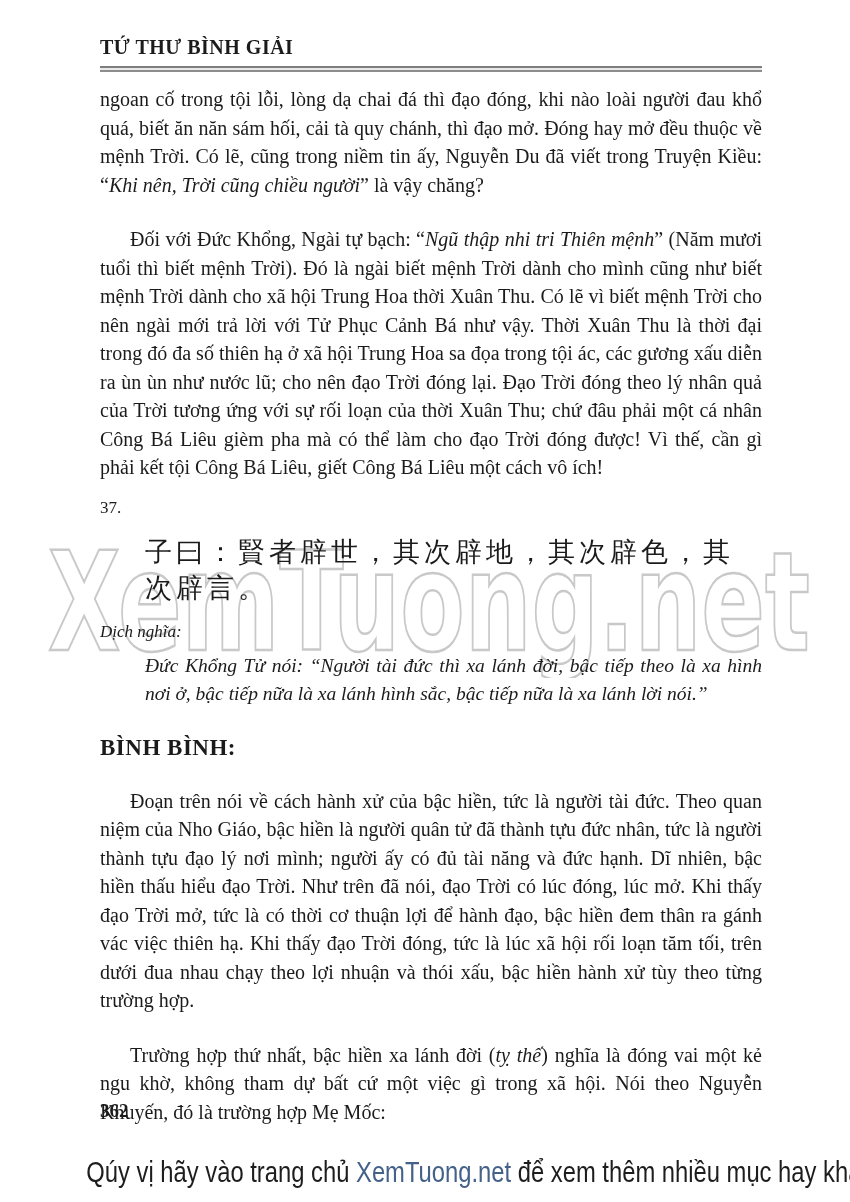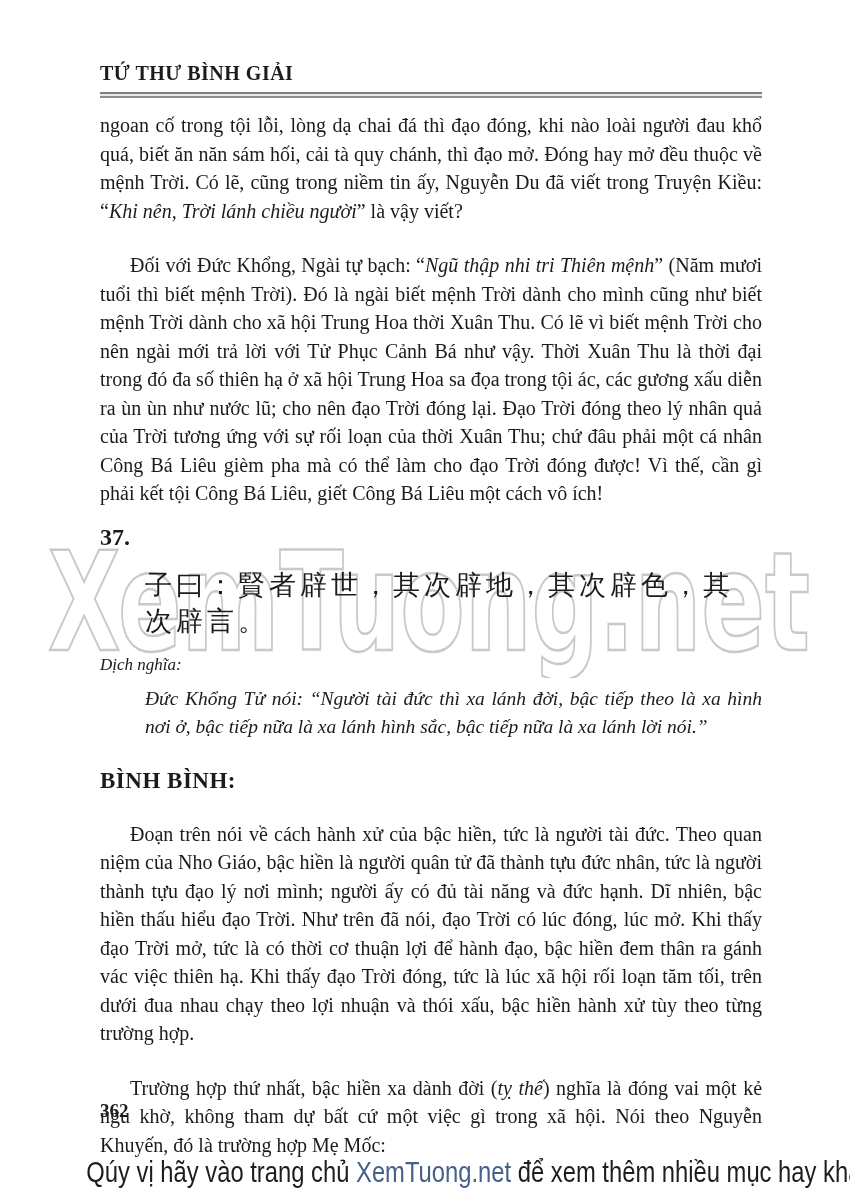--- a/index.html
+++ b/index.html
@@ -13,21 +13,21 @@
   }
   .watermark{
     position:absolute;
     left:46px;top:538px;
     z-index:0;
     pointer-events:none;
   }
   .content{
     position:relative;
     z-index:1;
-    padding:62px 88px 0 100px;
+    padding:36px 88px 0 100px;
   }
   .running-head{
     font-size:20px;
     font-weight:bold;
     letter-spacing:0.5px;
     margin:0 0 7px 0;
   }
   .head-rule{
     height:2px;
     border-top:2px solid #7e7e7e;
@@ -37,22 +37,22 @@
   }
   .body-para{
     font-size:20px;
     line-height:28.5px;
     text-align:justify;
     margin:0;
   }
   .body-para.spaced{margin-top:26px;}
   .body-para.first-indent{text-indent:30px;}
   .section-number{
-    font-size:24px;
-    font-weight:bold;
+    font-size:17px;
+    font-weight:normal;
     margin-top:16px;
   }
   .chinese-line{
     font-size:27px;
     letter-spacing:4px;
     margin:16px 0 0 45px;
     font-family:Liberation Sans, sans-serif;
   }
   .translit-line{
     font-size:19.5px;
@@ -109,38 +109,38 @@
 
   <svg class="watermark" width="770" height="140" viewBox="0 0 770 140">
     <text x="2" y="112" font-family="DejaVu Sans, sans-serif" font-weight="bold" font-size="138" fill="#ffffff" stroke-width="2.5" textLength="762" lengthAdjust="spacingAndGlyphs" stroke="#c9c9c9">XemTuong.net</text>
   </svg>
 
   <div class="content">
 
     <div class="running-head">TỨ THƯ BÌNH GIẢI</div>
     <div class="head-rule"></div>
 
-    <p class="body-para"><span>ngoan cố trong tội lỗi, lòng dạ chai đá thì đạo đóng, khi nào loài người đau khổ quá, biết ăn năn sám hối, cải tà quy chánh, thì đạo mở. Đóng hay mở đều thuộc về mệnh Trời. Có lẽ, cũng trong niềm tin ấy, Nguyễn Du đã viết trong Truyện Kiều: “</span><span style="font-style: italic;">Khi nên, Trời lánh chiều người</span><span>” là vậy viết?</span></p>
+    <p class="body-para"><span>ngoan cố trong tội lỗi, lòng dạ chai đá thì đạo đóng, khi nào loài người đau khổ quá, biết ăn năn sám hối, cải tà quy chánh, thì đạo mở. Đóng hay mở đều thuộc về mệnh Trời. Có lẽ, cũng trong niềm tin ấy, Nguyễn Du đã viết trong Truyện Kiều: “</span><span style="font-style: italic;">Khi nên, Trời cũng chiều người</span><span>” là vậy chăng?</span></p>
 
     <p class="body-para spaced first-indent"><span>Đối với Đức Khổng, Ngài tự bạch: “</span><span style="font-style: italic;">Ngũ thập nhi tri Thiên mệnh</span><span>” (Năm mươi tuổi thì biết mệnh Trời). Đó là ngài biết mệnh Trời dành cho mình cũng như biết mệnh Trời dành cho xã hội Trung Hoa thời Xuân Thu. Có lẽ vì biết mệnh Trời cho nên ngài mới trả lời với Tử Phục Cảnh Bá như vậy. Thời Xuân Thu là thời đại trong đó đa số thiên hạ ở xã hội Trung Hoa sa đọa trong tội ác, các gương xấu diễn ra ùn ùn như nước lũ; cho nên đạo Trời đóng lại. Đạo Trời đóng theo lý nhân quả của Trời tương ứng với sự rối loạn của thời Xuân Thu; chứ đâu phải một cá nhân Công Bá Liêu gièm pha mà có thể làm cho đạo Trời đóng được! Vì thế, cần gì phải kết tội Công Bá Liêu, giết Công Bá Liêu một cách vô ích!</span></p>
 
     <div class="section-number">37.</div>
 
     <div class="chinese-line">子曰：賢者辟世，其次辟地，其次辟色，其次辟言。</div>
 
 
     <div class="subhead-italic">Dịch nghĩa:</div>
 
     <p class="translation-para">Đức Khổng Tử nói: “Người tài đức thì xa lánh đời, bậc tiếp theo là xa hình nơi ở, bậc tiếp nữa là xa lánh hình sắc, bậc tiếp nữa là xa lánh lời nói.”</p>
 
     <div class="section-head">BÌNH BÌNH:</div>
 
     <p class="body-para spaced first-indent"><span>Đoạn trên nói về cách hành xử của bậc hiền, tức là người tài đức. Theo quan niệm của Nho Giáo, bậc hiền là người quân tử đã thành tựu đức nhân, tức là người thành tựu đạo lý nơi mình; người ấy có đủ tài năng và đức hạnh. Dĩ nhiên, bậc hiền thấu hiểu đạo Trời. Như trên đã nói, đạo Trời có lúc đóng, lúc mở. Khi thấy đạo Trời mở, tức là có thời cơ thuận lợi để hành đạo, bậc hiền đem thân ra gánh vác việc thiên hạ. Khi thấy đạo Trời đóng, tức là lúc xã hội rối loạn tăm tối, trên dưới đua nhau chạy theo lợi nhuận và thói xấu, bậc hiền hành xử tùy theo từng trường hợp.</span></p>
 
-    <p class="body-para spaced first-indent"><span>Trường hợp thứ nhất, bậc hiền xa dành đời (</span><span style="font-style: italic;">tỵ thế</span><span>) nghĩa là đóng vai một kẻ ngu khờ, không tham dự bất cứ một việc gì trong xã hội. Nói theo Nguyễn Khuyến, đó là trường hợp Mẹ Mốc:</span></p>
+    <p class="body-para spaced first-indent"><span>Trường hợp thứ nhất, bậc hiền xa lánh đời (</span><span style="font-style: italic;">tỵ thế</span><span>) nghĩa là đóng vai một kẻ ngu khờ, không tham dự bất cứ một việc gì trong xã hội. Nói theo Nguyễn Khuyến, đó là trường hợp Mẹ Mốc:</span></p>
 
   </div>
 
   <div class="page-number">362</div>
 
   <div class="footer-bar">
     <span class="footer-inner"><span>Qúy vị hãy vào trang chủ </span><span style="color: rgb(68, 97, 138);">XemTuong.net</span><span> để xem thêm nhiều mục hay khác</span></span>
   </div>
 
 </div>

